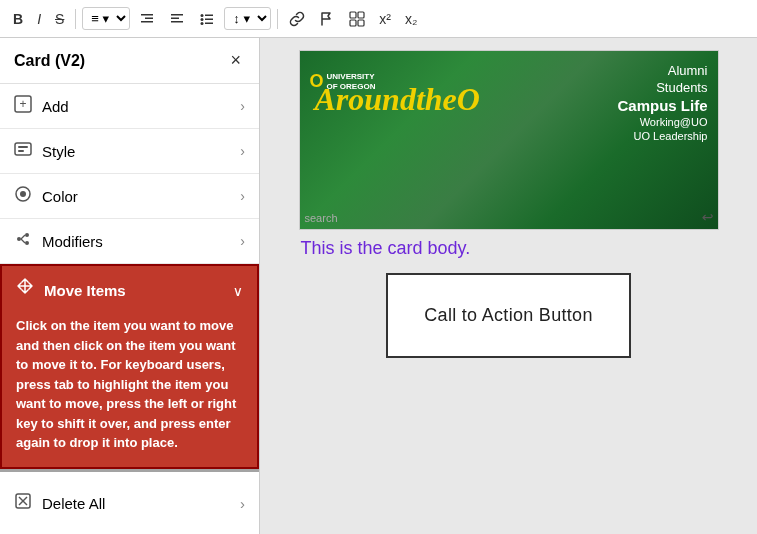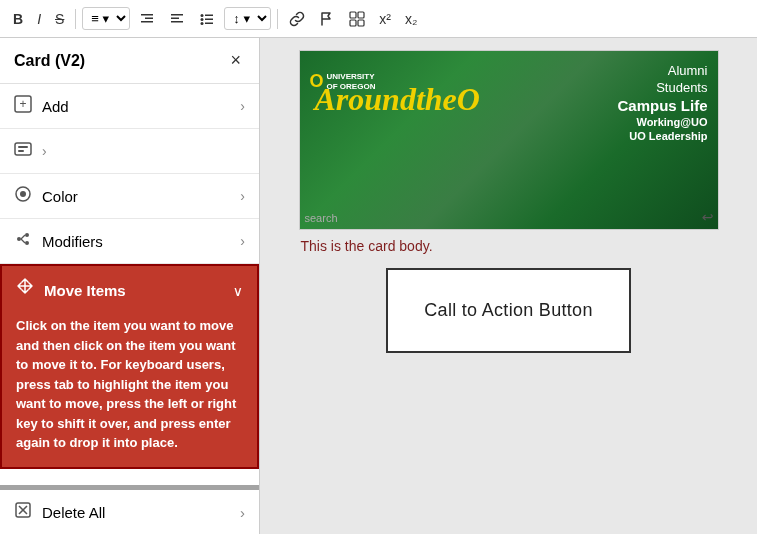--- a/index.html
+++ b/index.html
@@ -137,22 +137,22 @@
       font-size: 13px;
       color: #fff;
       line-height: 1.5;
       font-weight: bold;
     }
 
     
     .delete-all-item {
       display: flex;
       align-items: center;
-      padding: 11px 14px;
-      border-top: 5px solid #a3a3a3;
+      padding: 20px 14px;
+      border-top: 3px solid #a3a3a3;
       cursor: pointer;
       font-size: 15px;
       margin-top: auto;
     }
     .delete-all-item .item-icon {
       margin-right: 10px;
       font-size: 16px;
       color: #555;
     }
     .delete-all-item .chevron {
@@ -209,21 +209,21 @@
       top: 12px;
       right: 10px;
       display: flex;
       flex-direction: column;
       gap: 2px;
       text-align: right;
     }
     .card-image-nav span {
       font-size: 12px;
       color: #fff;
-      font-weight: 700;
+      font-weight: 400;
     }
     .card-image-nav .campus-life {
       font-size: 15px;
       font-weight: bold;
     }
     .card-move-arrow {
       position: absolute;
       top: 5px;
       left: 5px;
       color: #555;
@@ -263,22 +263,22 @@
       gap: 6px;
     }
     .hand-icon {
       font-size: 16px;
     }
 
     
     .card-body-text {
       width: 100%;
       max-width: 420px;
-      font-size: 14px;
-      color: #7f1d1d;
+      font-size: 18px;
+      color: #6d28d9;
       margin-bottom: 14px;
       padding: 0 2px;
     }
 
     
     .cta-button-wrapper {
       width: 100%;
       max-width: 420px;
       display: flex;
       justify-content: center;
@@ -377,20 +377,21 @@
     </div>
 
     <div class="sidebar-item">
       <span class="item-icon">
         <svg width="18" height="18" viewBox="0 0 18 18">
             <rect x="1" y="3" width="16" height="12" rx="2" stroke="#555" stroke-width="1.5" fill="none"></rect>
             <rect x="4" y="6" width="10" height="2" rx="1" fill="#555"></rect>
             <rect x="4" y="10" width="6" height="2" rx="1" fill="#555"></rect>
           </svg>
       </span>
+      <span class="item-label">Style</span>
       <span class="chevron">›</span>
     </div>
 
     <div class="sidebar-item">
       <span class="item-icon">
         <svg width="18" height="18" viewBox="0 0 18 18">
             <circle cx="9" cy="9" r="7" stroke="#555" stroke-width="1.5" fill="none"></circle>
             <circle cx="9" cy="9" r="3" fill="#555"></circle>
           </svg>
       </span>

